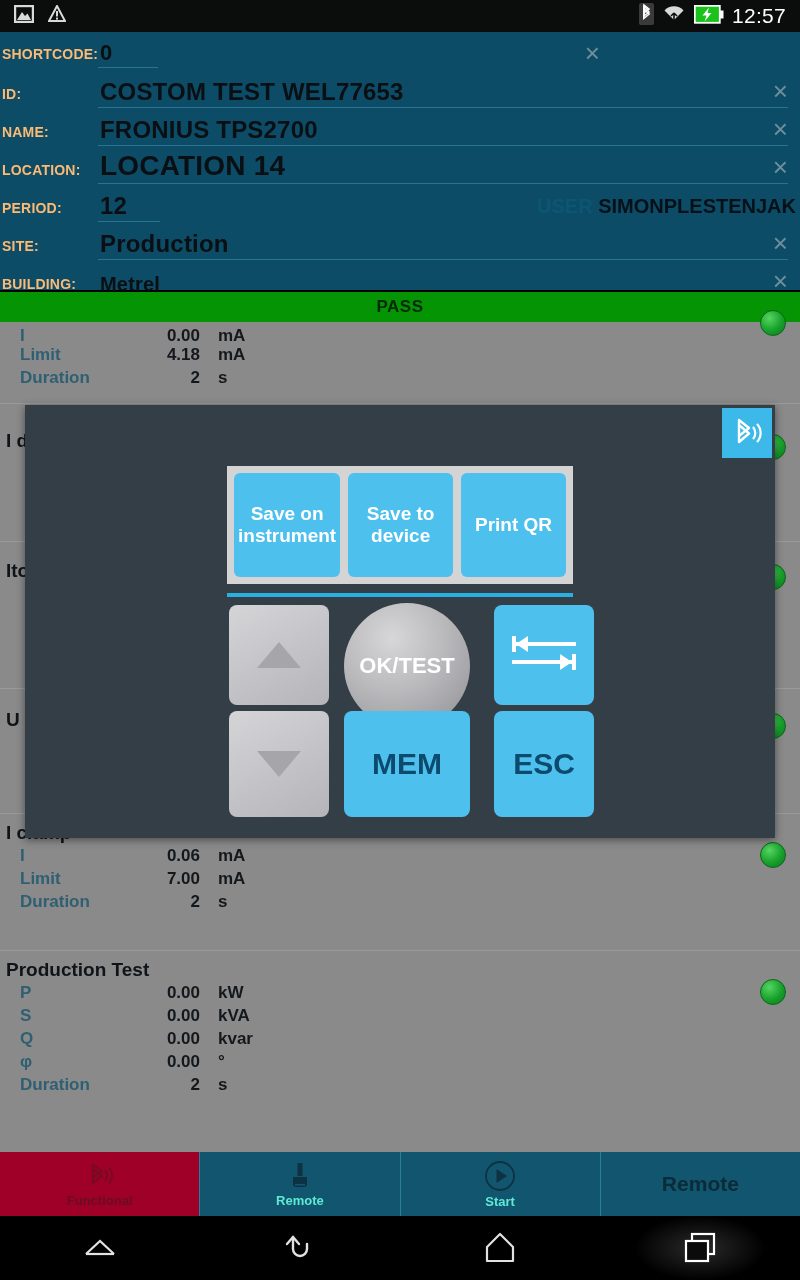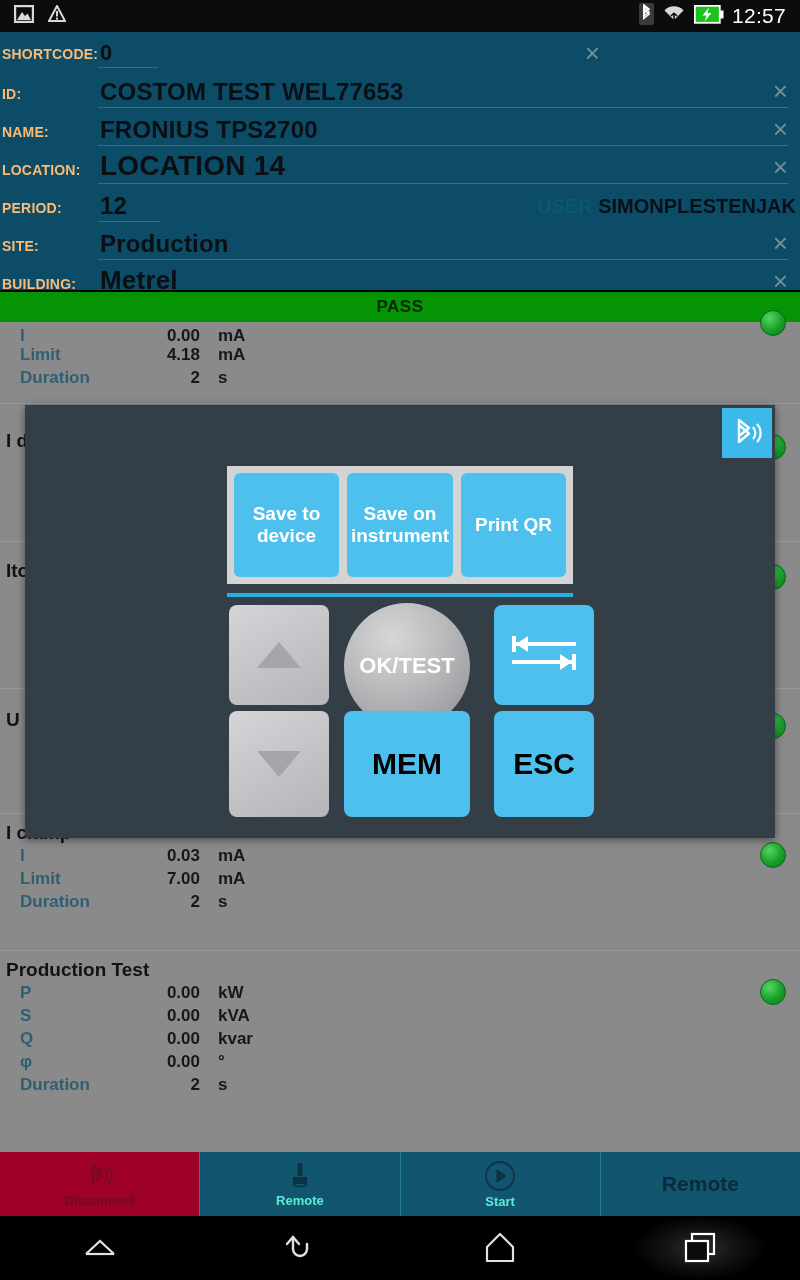--- a/index.html
+++ b/index.html
@@ -107,21 +107,21 @@
     background:#2ab0e0;
   }
   .keypad {
     position:absolute; left:204px; top:200px; width:345px; height:215px;
   }
   .key { position:absolute; border-radius:8px; display:flex;
          align-items:center; justify-content:center; }
   .key.gray {
     background:linear-gradient(150deg,#d5d5d8 0%,#c3c3c7 55%,#b4b4b9 100%);
   }
-  .key.blue { background:#4ec0ee; color:#000000; font-size:30px; font-weight:700; }
+  .key.blue { background:#4ec0ee; color:#0c4a6e; font-size:30px; font-weight:700; }
   .key.oktest {
     border-radius:50%;
     background:radial-gradient(circle at 38% 28%, #d7d7d9 0%, #b9b9bc 45%, #8e8e93 100%);
     color:#fff; font-size:22px; font-weight:700;
   }
   .tri-up { width:0;height:0;border-left:22px solid transparent;border-right:22px solid transparent;border-bottom:26px solid #a6a6aa; }
   .tri-dn { width:0;height:0;border-left:22px solid transparent;border-right:22px solid transparent;border-top:26px solid #a6a6aa; }
 
   
   .toolbar {
@@ -239,21 +239,21 @@
 
     <div class="frow" style="position:absolute;top:190px;left:0;height:38px;">
       <span class="flabel">SITE:</span>
       <span class="fvalue" style="font-size:24px;">Production</span>
       <span class="funder" style="width:690px;"></span>
       <span class="fx">×</span>
     </div>
 
     <div class="frow" style="position:absolute;top:228px;left:0;height:38px;">
       <span class="flabel">BUILDING:</span>
-      <span class="fvalue" style="font-size:26px;">Metrel</span>
+      <span class="fvalue" style="font-size:20px;">Metrel</span>
       <span class="funder" style="width:690px;"></span>
       <span class="fx">×</span>
     </div>
   </div>
 
   <div class="passbar">PASS</div>
 
   <div class="results">
 
     <div class="block" style="height:82px;">
@@ -287,21 +287,21 @@
 
     <div class="block" style="height:125px;">
       <div class="block-title" style="padding-top:20px;">U l</div>
       <div class="dot" style="top:24px;"></div>
     </div>
 
     <div class="block" style="height:137px;">
       <div class="block-title" style="padding-top:8px;">I clamp</div>
       <div class="mrow">
         <span class="mname">I</span>
-        <span class="mval">0.03</span>
+        <span class="mval">0.06</span>
         <span class="munit">mA</span>
       </div>
       <div class="mrow">
         <span class="mname">Limit</span>
         <span class="mval">7.00</span>
         <span class="munit">mA</span>
       </div>
       <div class="mrow">
         <span class="mname">Duration</span>
         <span class="mval">2</span>
@@ -345,22 +345,22 @@
 
     <div class="bt-badge">
       <svg width="30" height="34" viewBox="0 0 30 34">
         <path d="M7 9 L17 17.5 L7 26 L7 4 L17 12 L7 20" fill="none" stroke="#fff" stroke-width="2.4" stroke-linejoin="round"></path>
         <path d="M21 11 A9 9 0 0 1 21 23" fill="none" stroke="#fff" stroke-width="2.2"></path>
         <path d="M25 8 A13 13 0 0 1 25 26" fill="none" stroke="#fff" stroke-width="2.2"></path>
       </svg>
     </div>
 
     <div class="savepanel">
+      <div class="savebtn">Save on instrument</div>
       <div class="savebtn">Save to device</div>
-      <div class="savebtn">Save on instrument</div>
       <div class="savebtn">Print QR</div>
     </div>
 
     <div class="divider"></div>
 
     <div class="keypad">
       <div class="key gray" style="left:0;top:0;width:100px;height:100px;">
         <span class="tri-up"></span>
       </div>
       <div class="key oktest" style="left:115px;top:-2px;width:126px;height:126px;">OK/TEST</div>
@@ -382,21 +382,21 @@
     </div>
   </div>
 
   <div class="toolbar">
     <div class="tbtn danger">
       <svg width="26" height="30" viewBox="0 0 26 30">
         <path d="M6 8 L15 15 L6 22 L6 3.5 L15 10.5 L6 17" fill="none" stroke="#7a0a22" stroke-width="2.2" stroke-linejoin="round"></path>
         <path d="M18 9 A8 8 0 0 1 18 20" fill="none" stroke="#7a0a22" stroke-width="2"></path>
         <path d="M22 6.5 A12 12 0 0 1 22 22.5" fill="none" stroke="#7a0a22" stroke-width="2"></path>
       </svg>
-      <span class="tlabel">Disconnect</span>
+      <span class="tlabel">Functional</span>
     </div>
     <div class="tbtn">
       <svg width="30" height="30" viewBox="0 0 30 30">
         <rect x="12.5" y="2" width="5" height="13" fill="#0d3242"></rect>
         <path d="M8 16 L22 16 L22 23 A3 3 0 0 1 19 26 L11 26 A3 3 0 0 1 8 23 Z" fill="#0d3242"></path>
         <rect x="10" y="23" width="10" height="1.6" fill="#12556e"></rect>
       </svg>
       <span class="tlabel">Remote</span>
     </div>
     <div class="tbtn">

